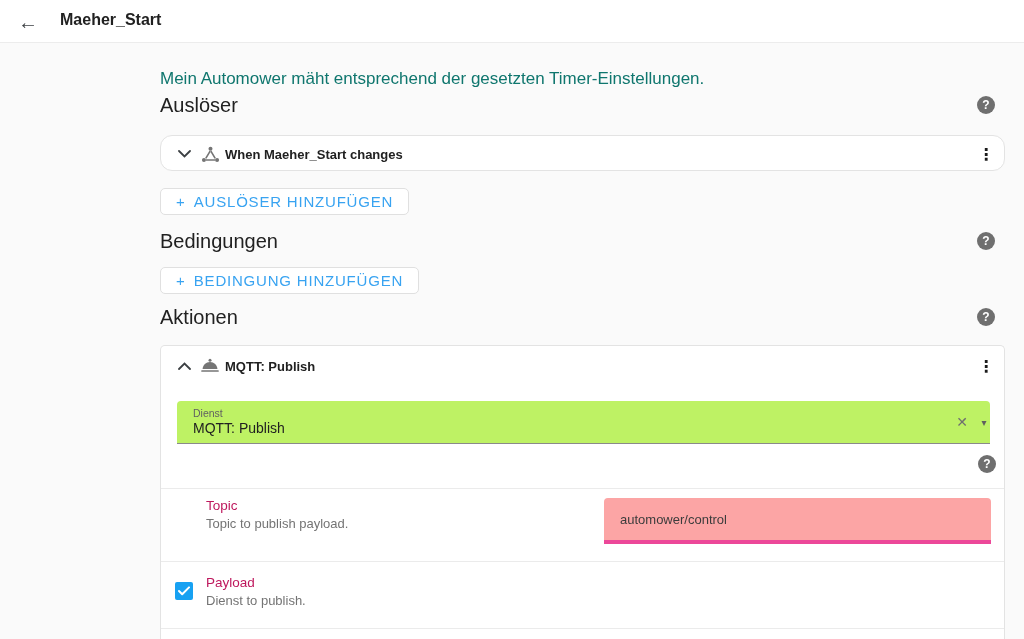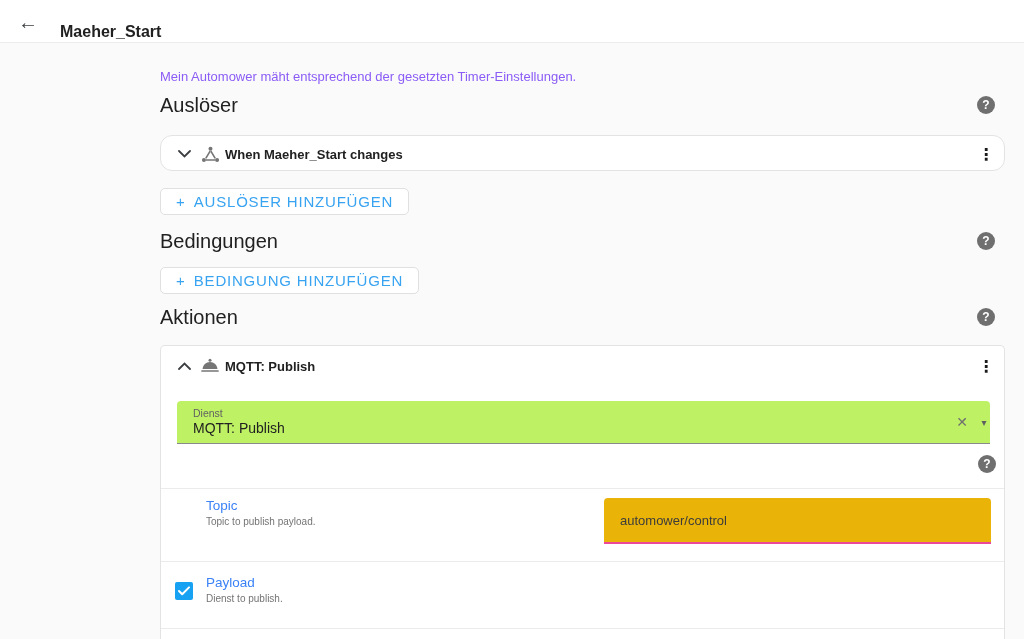--- a/index.html
+++ b/index.html
@@ -3,24 +3,24 @@
 <meta charset="utf-8">
 <style>
   * { margin:0; padding:0; box-sizing:border-box; }
   html,body { width:1024px; height:639px; }
   body { font-family:"Liberation Sans","DejaVu Sans",sans-serif; background:#fafafa; color:#212121; }
   .screen { position:relative; width:1024px; height:639px; overflow:hidden; background:#fafafa; }
 
   
   .topbar { position:absolute; top:0; left:0; width:1024px; height:43px; background:#ffffff; border-bottom:1px solid #ececec; }
   .back { position:absolute; left:14px; top:8px; width:28px; height:28px; font-size:20px; color:#3c4043; display:flex; align-items:center; justify-content:center; cursor:pointer; }
-  .title { position:absolute; left:60px; top:11px; font-size:16px; font-weight:600; color:#212121;margin-top:12px; }
+  .title { position:absolute; left:60px; top:11px; font-size:16px; font-weight:600; color:#212121; }
 
   
-  .desc { position:absolute; left:160px; top:69px; font-size:13px; color:#8b5cf6; }
+  .desc { position:absolute; left:160px; top:69px; font-size:17px; color:#0f766e; }
   .section-h { position:absolute; left:160px; font-size:20px; color:#212121; font-weight:400; }
   .help { position:absolute; left:977px; width:18px; height:18px; border-radius:50%; background:#6f6f6f; color:#ffffff; font-size:12px; font-weight:700; display:flex; align-items:center; justify-content:center; cursor:pointer; }
 
   
   .card { position:absolute; left:160px; width:845px; background:#ffffff; border:1px solid #e3e3e3; border-radius:12px; }
   .card-row-head { position:relative; height:36px; }
   .chev { position:absolute; left:13px; top:50%; transform:translateY(-50%); width:20px; height:20px; display:flex; align-items:center; justify-content:center; cursor:pointer; }
   .type-ic { position:absolute; left:38px; top:50%; transform:translateY(-50%); width:22px; height:22px; display:flex; align-items:center; justify-content:center; }
   .card-title { position:absolute; left:64px; top:50%; transform:translateY(-50%); font-size:13px; font-weight:700; color:#212121; }
   .kebab { position:absolute; left:814px; top:50%; transform:translateY(-50%); width:22px; height:22px; font-size:16px; font-weight:700; color:#1b1b1b; display:flex; align-items:center; justify-content:center; cursor:pointer; letter-spacing:0; }
@@ -33,23 +33,23 @@
   
   .svc-field { position:absolute; left:16px; top:55px; width:813px; height:43px; background:#bef264; border-radius:4px 4px 0 0; border-bottom:1px solid #8a8a8a; cursor:pointer; }
   .svc-label { position:absolute; left:16px; top:6px; font-size:10.5px; color:#616161; }
   .svc-value { position:absolute; left:16px; top:19px; font-size:14px; color:#212121; }
   .svc-clear { position:absolute; left:775px; top:11px; width:20px; height:20px; color:#6f6f6f; font-size:14px; display:flex; align-items:center; justify-content:center; cursor:pointer; }
   .svc-caret { position:absolute; left:798px; top:11px; width:18px; height:20px; color:#5f5f5f; font-size:10px; display:flex; align-items:center; justify-content:center; cursor:pointer; }
   .svc-desc { position:absolute; left:16px; top:112px; font-size:13px; color:#212121; }
   .card-help { position:absolute; left:817px; top:109px; width:18px; height:18px; border-radius:50%; background:#6f6f6f; color:#fff; font-size:12px; font-weight:700; display:flex; align-items:center; justify-content:center; cursor:pointer; }
   .divider { position:absolute; left:0; width:843px; height:1px; background:#ebebeb; }
 
-  .f-label { position:absolute; left:45px; font-size:13.5px; color:#3b82f6; }
-  .f-helper { position:absolute; left:45px; font-size:10px; color:#747474; }
-  .f-input { position:absolute; left:443px; width:387px; height:46px; background:#eab308; border:none; border-bottom:2px solid #ec4899; border-radius:4px 4px 0 0; padding:0 16px; font-family:inherit; font-size:13px; color:#3c3c3c; outline:none; }
+  .f-label { position:absolute; left:45px; font-size:13.5px; color:#be185d; }
+  .f-helper { position:absolute; left:45px; font-size:13px; color:#747474; }
+  .f-input { position:absolute; left:443px; width:387px; height:46px; background:#fca5a5; border:none; border-bottom:4px solid #ec4899; border-radius:4px 4px 0 0; padding:0 16px; font-family:inherit; font-size:13px; color:#3c3c3c; outline:none; }
   .checkbox { position:absolute; left:14px; top:236px; width:18px; height:18px; background:#17a1f2; border-radius:2px; display:flex; align-items:center; justify-content:center; cursor:pointer; }
 
   svg { display:block; }
 </style>
 </head>
 <body>
 
 <div class="screen">
 
   <div class="topbar">

